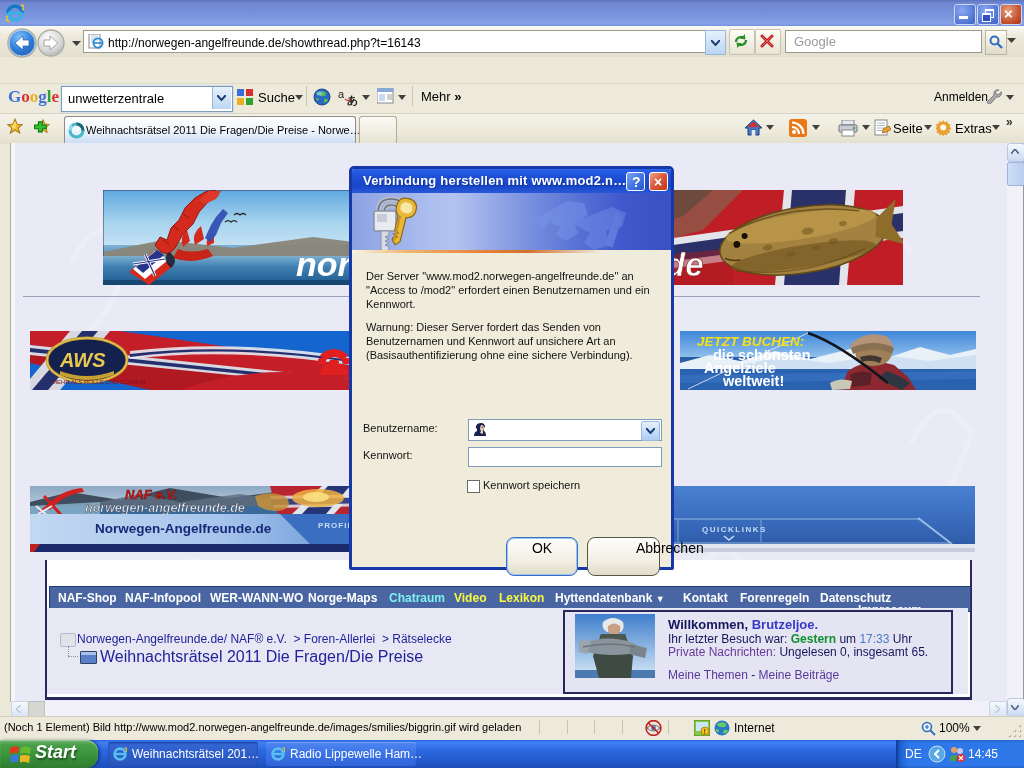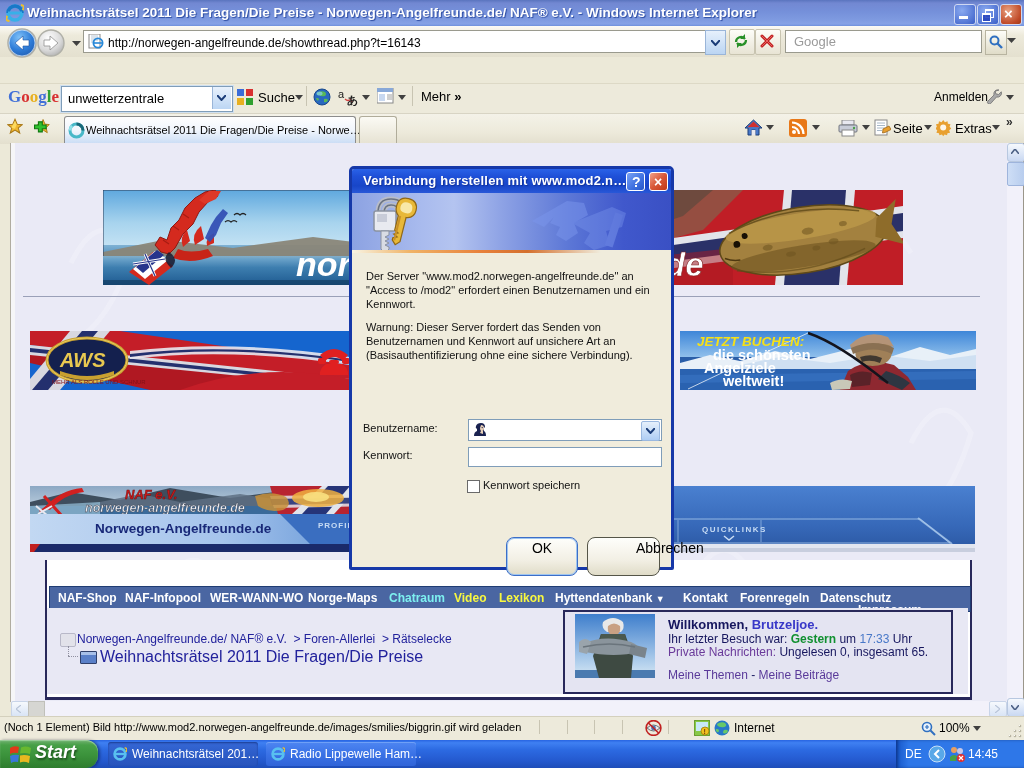--- a/index.html
+++ b/index.html
@@ -72,21 +72,20 @@
 #pwfield{position:absolute;left:116px;top:278px;width:194px;height:20px;background:#fff;border:1px solid #7f9db9;box-sizing:border-box;}
 #checkbox{position:absolute;left:115px;top:311px;width:13px;height:13px;background:#fff;border:1px solid #6a6a6a;box-sizing:border-box;}
 .dlgbtn2{position:absolute;top:368px;height:39px;border-radius:8px;background:linear-gradient(180deg,#FEFEFB 0%,#F2EFE4 60%,#E0DCC8 100%);font-size:14px;text-align:center;color:#000;box-sizing:border-box;}
 
 .navlink{color:#fff;font-weight:bold;font-size:12px;}
 </style></head>
 <body>
 <div id="screen">
 
   <div class="abs" id="titlebar"></div>
-  <div class="abs" id="titletext">Weihnachtsrätsel 2011 Die Fragen/Die Preise - Norwegen-Angelfreunde.de/ NAF® e.V. - Windows Internet Explorer</div>
   <div class="abs winbtn" id="btnmin">
       <span style="left:4px;top:11px;width:9px;height:3px;background:#fff;"></span>
     </div>
   <div class="abs winbtn" id="btnmax">
       <span style="left:7px;top:4px;width:7px;height:6px;border:1px solid #fff;border-top-width:2px;background:transparent;"></span>
       <span style="left:4px;top:8px;width:7px;height:6px;border:1px solid #fff;border-top-width:2px;background:rgba(40,70,190,.9);"></span>
     </div>
   <div class="abs winbtn" id="btnclose">
       <span style="left:3px;top:0px;font-size:15px;font-weight:bold;">×</span>
     </div>

